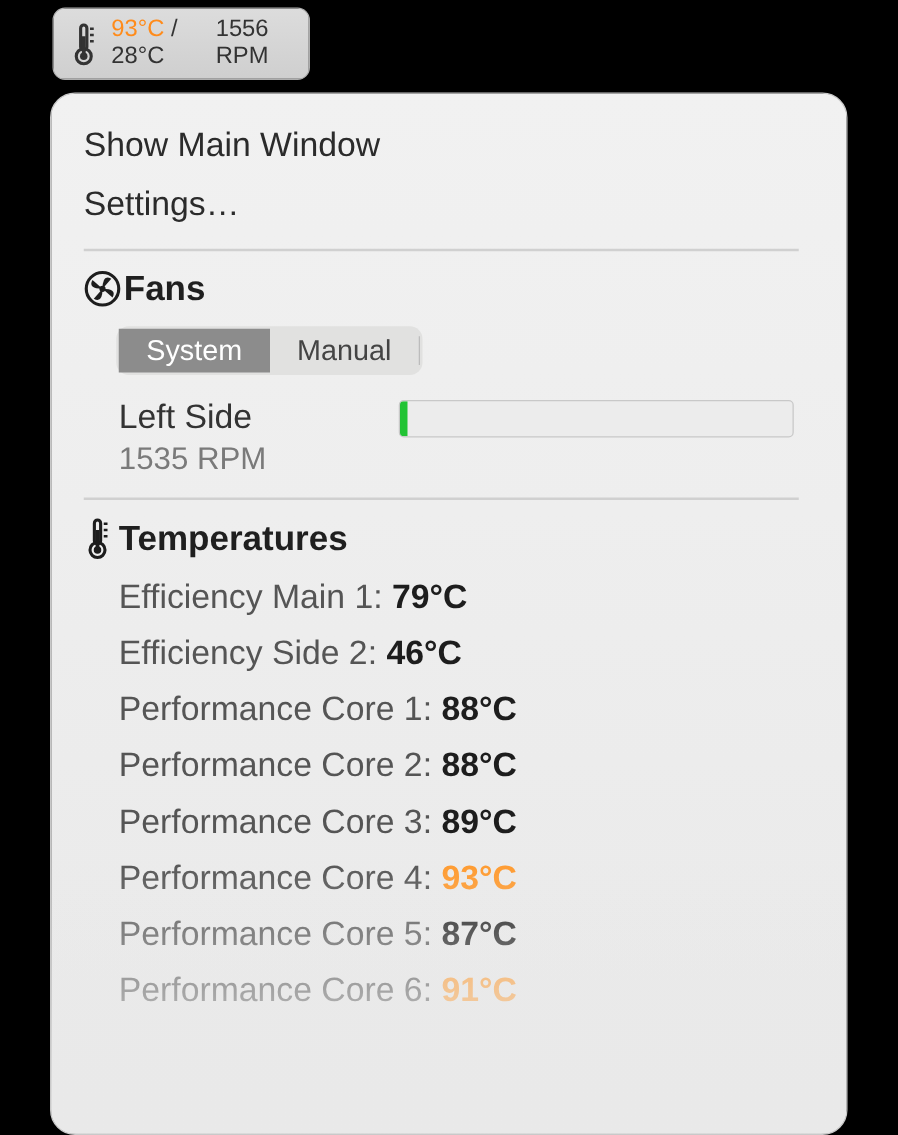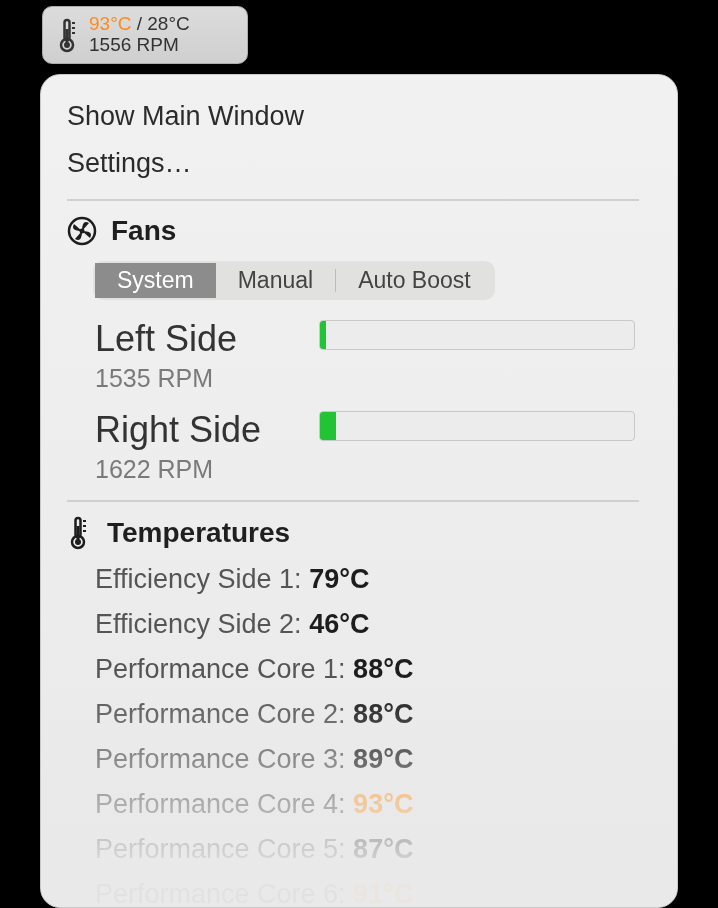--- a/index.html
+++ b/index.html
@@ -12,21 +12,21 @@
     position: absolute;
     top: 6px; left: 42px;
     width: 206px; height: 58px;
     background: linear-gradient(#dcdcdc, #cfcfcf);
     border: 1px solid #adadad;
     border-radius: 10px;
     display: flex; align-items: center;
     padding-left: 12px;
     gap: 10px;
   }
-  .menuchip .txt { display:flex; flex-direction:column; line-height:1.1; }
+  .menuchip .txt { display:flex; flex-direction:row; line-height:1.1; }
   .menuchip .row1 { font-size:19px; }
   .menuchip .row1 .hot { color:#ff8b1a; font-weight:500; }
   .menuchip .row1 .sep, .menuchip .row1 .cold { color:#333; }
   .menuchip .row2 { font-size:19px; color:#333; }
 
   .panel {
     position: absolute;
     top: 74px; left: 40px;
     width: 638px;
     height: 834px;
@@ -43,21 +43,21 @@
   }
   .menuitem + .menuitem { margin-top: 8px; }
 
   hr.sep {
     border: none;
     border-top: 2px solid #d0d0d0;
     margin: 16px 0 14px 0;
   }
 
   .section-head {
-    display: flex; align-items: center; gap: 14px;
+    display: flex; align-items: center; gap: 2px;
     margin-bottom: 14px;
   }
   .section-head h2 {
     font-size: 28px; font-weight: 700; color: #1f1f1f;
   }
 
   .segmented {
     display: inline-flex;
     background: #e1e1e0;
     border-radius: 10px;
@@ -78,21 +78,21 @@
   }
   .segmented .divider {
     width:1px; background:#bcbcbc; margin:6px 0;
   }
 
   .fanrow {
     display:flex; align-items:flex-start;
     margin-left: 28px; margin-bottom: 16px;
   }
   .fanrow .labels { width: 224px; }
-  .fanrow .name { font-size:36px; color:#333; }
+  .fanrow .name { font-size:27px; color:#333; }
   .fanrow .rpm  { font-size:25px; color:#7a7a7a; margin-top:4px; }
   .fanrow .bar {
     flex: 0 0 316px;
     height: 30px;
     background: #ececec;
     border: 1px solid #c8c8c8;
     border-radius: 4px;
     position: relative; overflow:hidden;
     margin-top:2px;
   }
@@ -163,63 +163,53 @@
         <circle cx="15" cy="15" r="2.5" fill="#1d1d1d"></circle>
       </svg>
     </span>
     <h2>Fans</h2>
   </div>
 
   <div class="segmented">
     <div class="seg active">System</div>
     <div class="seg">Manual</div>
     <div class="divider"></div>
-    <div class="seg">Auto Boost</div>
   </div>
 
   <div class="fanrow">
     <div class="labels">
       <div class="name">Left Side</div>
       <div class="rpm">1535 RPM</div>
     </div>
     <div class="bar">
       <div class="fill" style="width:2%"></div>
     </div>
   </div>
 
-  <div class="fanrow">
-    <div class="labels">
-      <div class="name">Right Side</div>
-      <div class="rpm">1622 RPM</div>
-    </div>
-    <div class="bar">
-      <div class="fill" style="width:5%"></div>
-    </div>
-  </div>
 
   <hr class="sep">
 
   
   <div class="section-head">
     <span>
       <svg width="26" height="34" viewBox="0 0 26 34">
         <circle cx="11" cy="26" r="6" fill="none" stroke="#1d1d1d" stroke-width="2.5"></circle>
         <rect x="8.5" y="2" width="5" height="19" rx="2.5" fill="none" stroke="#1d1d1d" stroke-width="2.5"></rect>
         <circle cx="11" cy="26" r="3" fill="#1d1d1d"></circle>
         <line x1="11" y1="26" x2="11" y2="10" stroke="#1d1d1d" stroke-width="3"></line>
         <line x1="16" y1="5" x2="19" y2="5" stroke="#1d1d1d" stroke-width="2"></line>
         <line x1="16" y1="10" x2="19" y2="10" stroke="#1d1d1d" stroke-width="2"></line>
         <line x1="16" y1="15" x2="19" y2="15" stroke="#1d1d1d" stroke-width="2"></line>
       </svg>
     </span>
     <h2>Temperatures</h2>
   </div>
 
   <div class="temps" id="temps-list">
-      <div class="line"><span>Efficiency Side 1: </span><span class="val">79°C</span></div>
+      <div class="line"><span>Efficiency Main 1: </span><span class="val">79°C</span></div>
       <div class="line"><span>Efficiency Side 2: </span><span class="val">46°C</span></div>
       <div class="line"><span>Performance Core 1: </span><span class="val">88°C</span></div>
       <div class="line"><span>Performance Core 2: </span><span class="val">88°C</span></div>
       <div class="line"><span>Performance Core 3: </span><span class="val">89°C</span></div>
       <div class="line"><span>Performance Core 4: </span><span class="val hot">93°C</span></div>
       <div class="line"><span>Performance Core 5: </span><span class="val">87°C</span></div>
       <div class="line"><span>Performance Core 6: </span><span class="val hot">91°C</span></div>
     </div>
 
   <div class="fade"></div>

